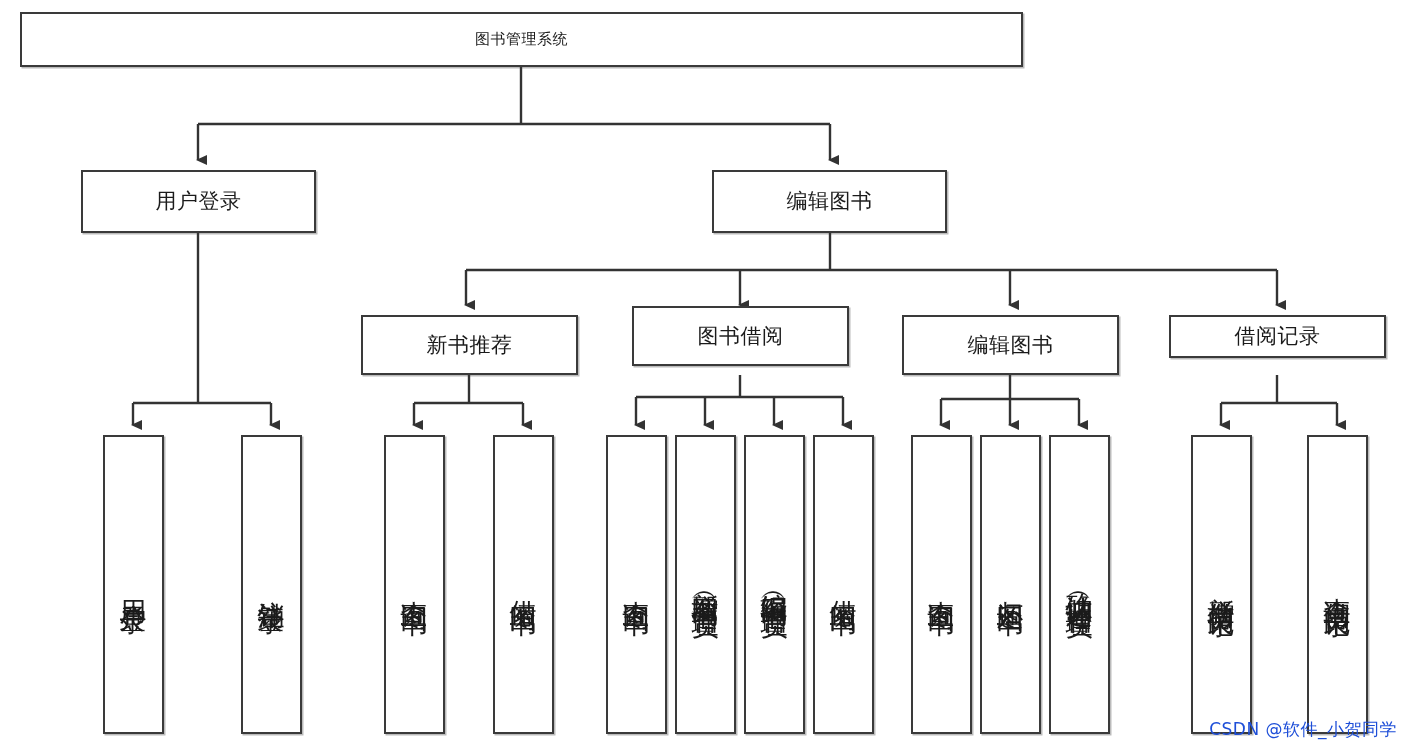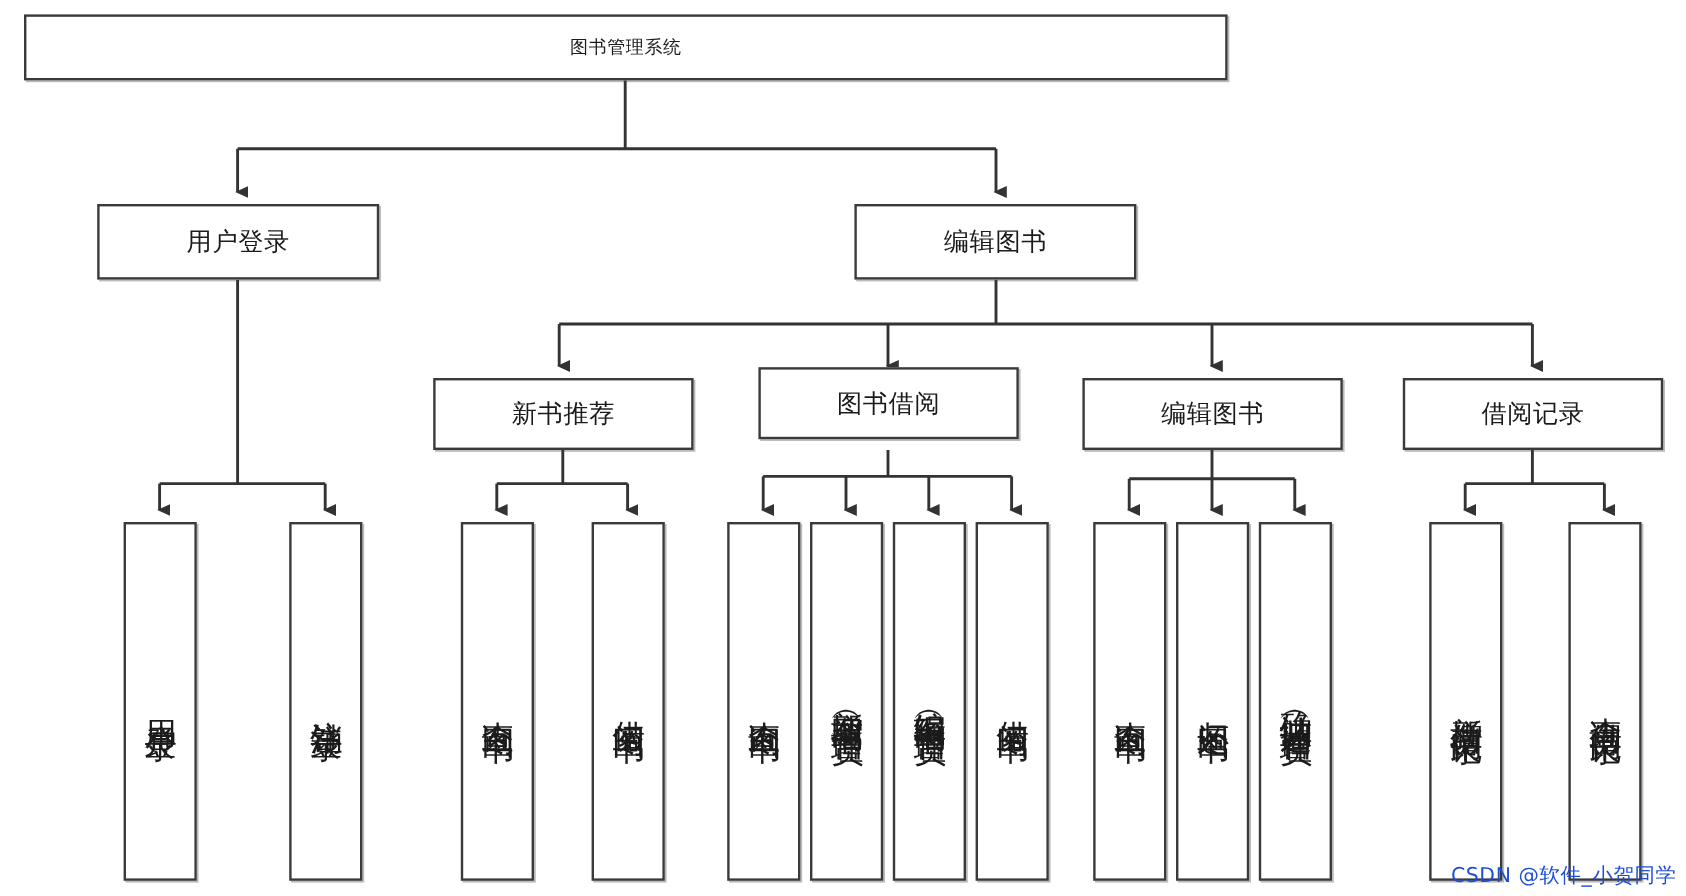--- a/index.html
+++ b/index.html
@@ -140,21 +140,21 @@
 
   <div class="node horiz" style="left:361px; top:315px; width:217px; height:60px;">
     <span class="label">新书推荐</span>
   </div>
   <div class="node horiz" style="left:632px; top:306px; width:217px; height:60px;">
     <span class="label">图书借阅</span>
   </div>
   <div class="node horiz" style="left:902px; top:315px; width:217px; height:60px;">
     <span class="label">编辑图书</span>
   </div>
-  <div class="node horiz" style="left:1169px; top:315px; width:217px; height:60px;">
+  <div class="node horiz" style="left:1169px; top:315px; width:217px; height:43px;">
     <span class="label">借阅记录</span>
   </div>
 
   <div class="node vert" style="left:103px; top:435px; width:61px; height:299px;">
     <span class="label">用户登录</span>
   </div>
   <div class="node vert" style="left:241px; top:435px; width:61px; height:299px;">
     <span class="label">注销登录</span>
   </div>
 

